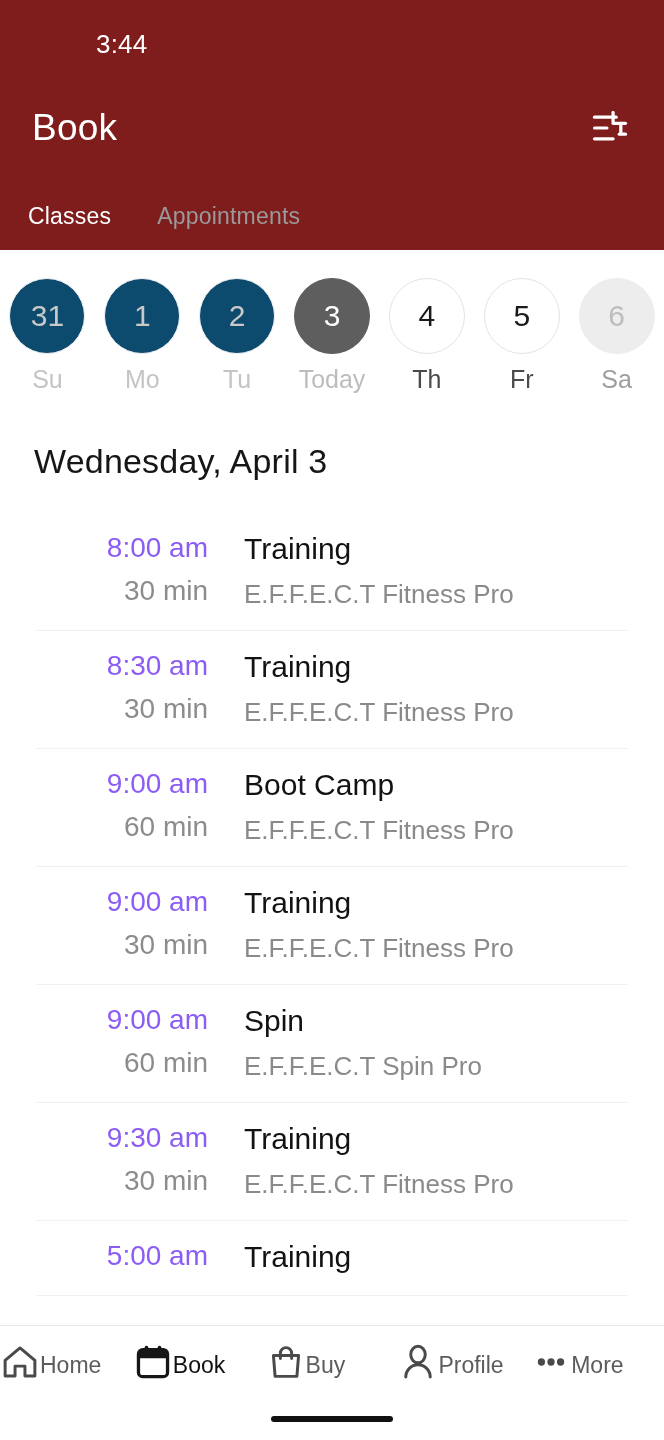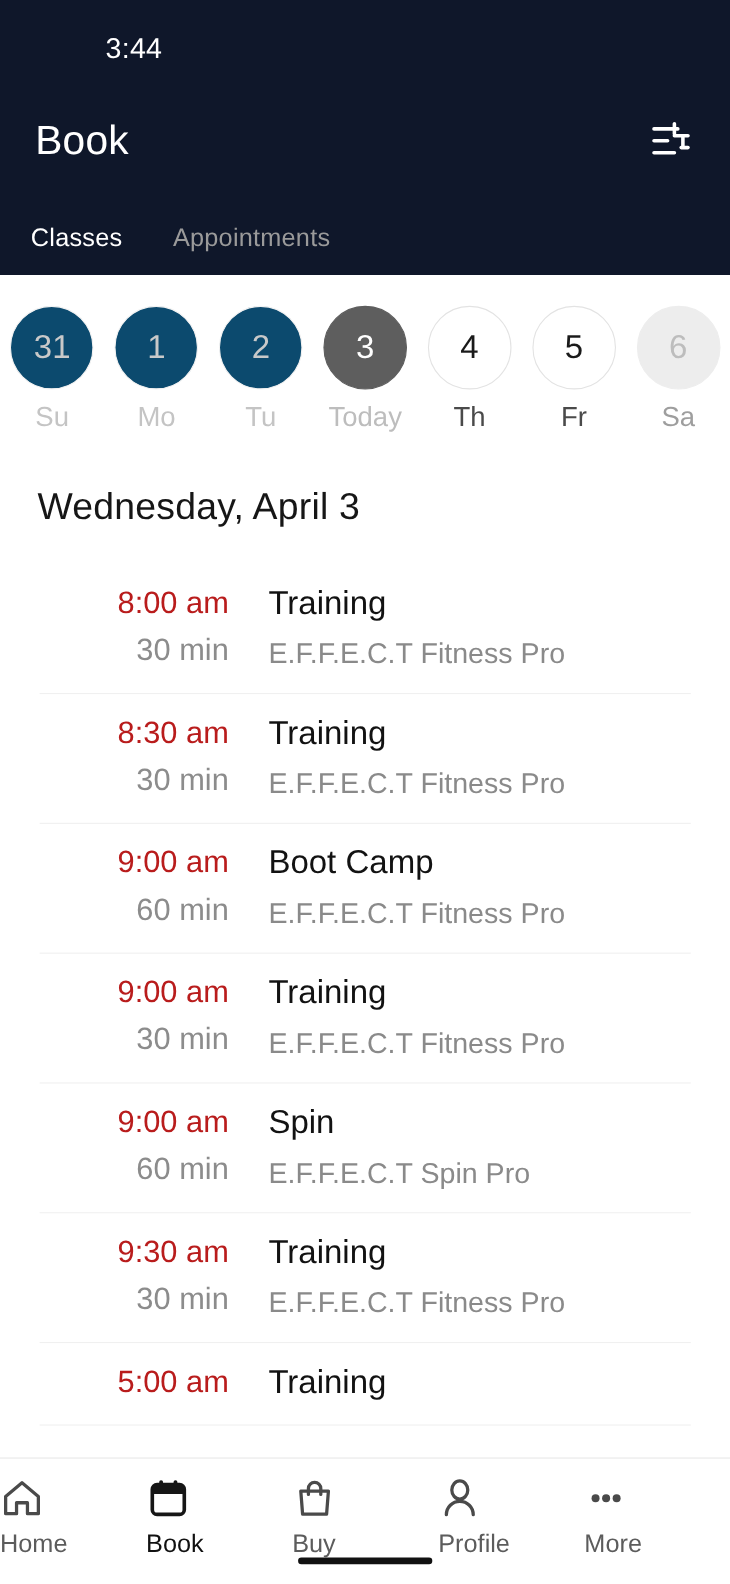--- a/index.html
+++ b/index.html
@@ -6,21 +6,21 @@
   html,body { width:664px; height:1440px; }
   body {
     font-family:"Liberation Sans","DejaVu Sans",sans-serif;
     background:#ffffff;
     overflow:hidden;
     position:relative;
   }
 
   
   .header {
-    background:#0f172a;
+    background:#7f1d1d;
     height:250px;
     width:664px;
     position:relative;
   }
   .statusbar {
     height:88px;
     display:flex;
     align-items:center;
   }
   .status-time {
@@ -131,21 +131,21 @@
   .row:first-child { border-top:none; }
   .row .timecol {
     width:172px;
     display:flex;
     flex-direction:column;
     align-items:flex-end;
     padding-right:0;
   }
   .time {
     font-size:28px;
-    color:#b91c1c;
+    color:#8b5cf6;
     line-height:1.2;
   }
   .dur {
     font-size:28px;
     color:#8c8c8c;
     margin-top:10px;
   }
   .infocol {
     padding-left:36px;
     display:flex;
@@ -170,22 +170,22 @@
     height:115px;
     background:#ffffff;
     border-top:1px solid #e8e8e8;
     display:flex;
     align-items:flex-start;
     padding-top:14px;
   }
   .navitem {
     flex:1;
     display:flex;
-    flex-direction:column;
-    align-items:flex-start;
+    flex-direction:row;
+    align-items:center;
   }
   .navicon { height:44px; display:flex; align-items:center; justify-content:center; }
   .navlabel { font-size:23px; margin-top:6px; color:#5c5c5c; }
   .navitem.active .navlabel { color:#111111; }
   .homeindicator {
     position:absolute;
     left:50%; transform:translateX(-50%);
     bottom:18px;
     width:122px; height:6px;
     border-radius:3px;

